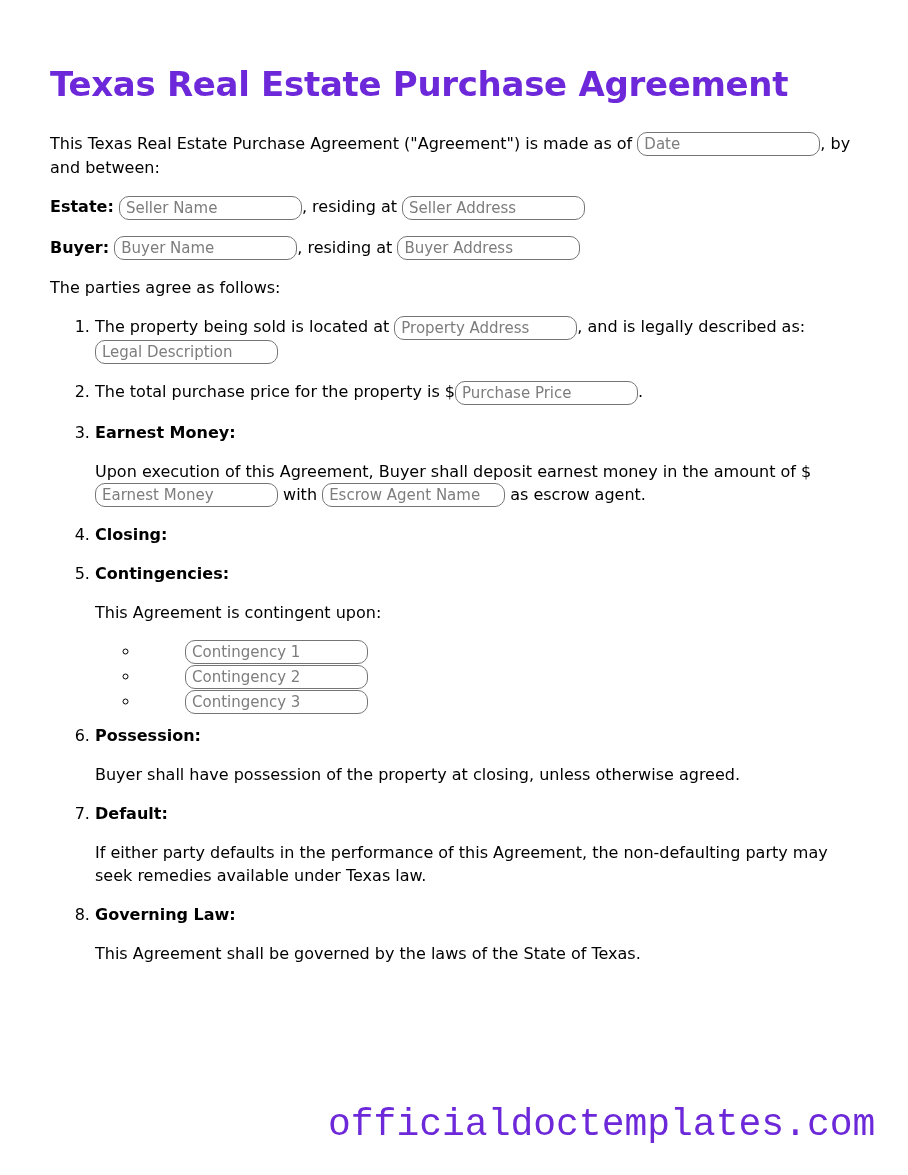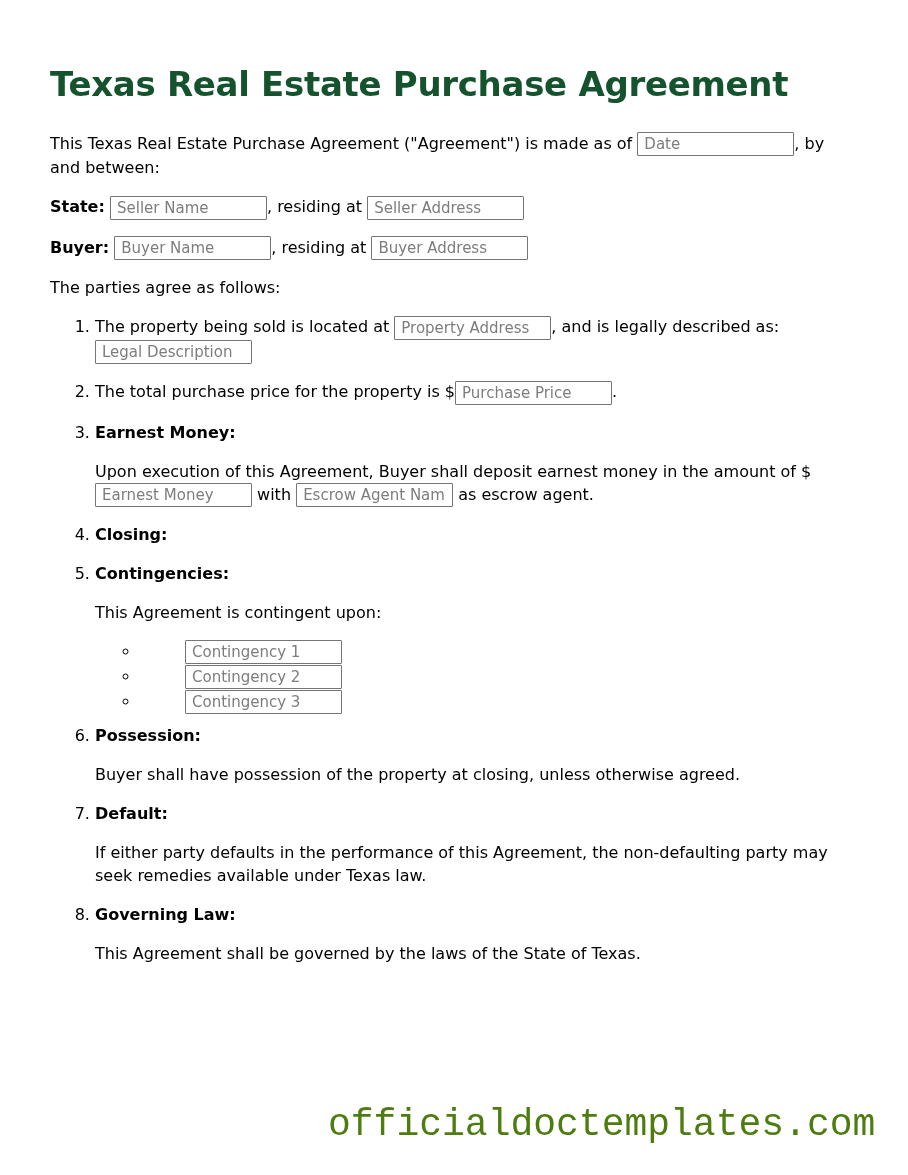--- a/index.html
+++ b/index.html
@@ -6,62 +6,62 @@
   body {
     width: 908px; height: 1175px;
     background: #ffffff; color: #000000;
     font-family: "DejaVu Sans", "Liberation Sans", sans-serif;
     font-size: 16px;
     position: relative; overflow: hidden;
   }
   .doc { padding: 64px 50px 0 50px; }
   h1 {
     font-size: 34px; line-height: 1.2; font-weight: bold;
-    margin: 0 0 27px 0; letter-spacing: -0.3px; color: #14532d;
+    margin: 0 0 27px 0; letter-spacing: -0.3px; color: #6d28d9;
   }
   p { margin: 16px 0; line-height: 23px; }
   .intro { margin-top: 0; }
   input[type="text"] {
     box-sizing: border-box;
-    width: 157px; height: 24px;
-    border: 1px solid #757575; border-radius: 1px;
+    width: 183px; height: 24px;
+    border: 1px solid #757575; border-radius: 10px;
     padding: 1px 6px;
     font-family: "DejaVu Sans", "Liberation Sans", sans-serif;
     font-size: 15px; color: #b91c1c;
     background: #ffffff;
     vertical-align: middle;
   }
   input[type="text"]::placeholder { color: #7d7d7d; opacity: 1; }
   ol.sections { margin: 16px 0 0 0; padding-left: 45px; }
   ol.sections > li { margin: 0; padding-left: 0; }
   ol.sections > li > p { margin: 16px 0; }
   .li-head { font-weight: bold; }
   ul.contingency-list {
     list-style: circle;
     margin: 10px 0 -6px 0; padding-left: 45px;
   }
   ul.contingency-list > li { margin: 1px 0; padding-left: 45px; }
   .witness { margin: 16px 0 0 0; }
   .watermark {
     position: absolute; left: 328px; top: 1103px;
     font-family: "Liberation Mono", "DejaVu Sans Mono", monospace;
-    font-size: 38px; color: #4d7c0f;
+    font-size: 38px; color: #6d28d9;
     white-space: nowrap;
   }
 </style>
 </head>
 <body>
 
 <div class="doc">
 
   <h1>Texas Real Estate Purchase Agreement</h1>
 
   <p class="intro"><span>This Texas Real Estate Purchase Agreement ("Agreement") is made as of</span> <input type="text" placeholder="Date" style=""><span>, by and between:</span></p>
 
-  <p><strong>State:</strong> <input type="text" placeholder="Seller Name" style=""><span>, residing at </span><input type="text" placeholder="Seller Address" style=""></p>
+  <p><strong>Estate:</strong> <input type="text" placeholder="Seller Name" style=""><span>, residing at </span><input type="text" placeholder="Seller Address" style=""></p>
 
   <p><strong>Buyer:</strong> <input type="text" placeholder="Buyer Name" style=""><span>, residing at </span><input type="text" placeholder="Buyer Address" style=""></p>
 
   <p>The parties agree as follows:</p>
 
   <ol class="sections">
 
     <li>
       <p><span>The property being sold is located at </span><input type="text" placeholder="Property Address" style=""><span>, and is legally described as: </span><input type="text" placeholder="Legal Description" style=""></p>
     </li>

